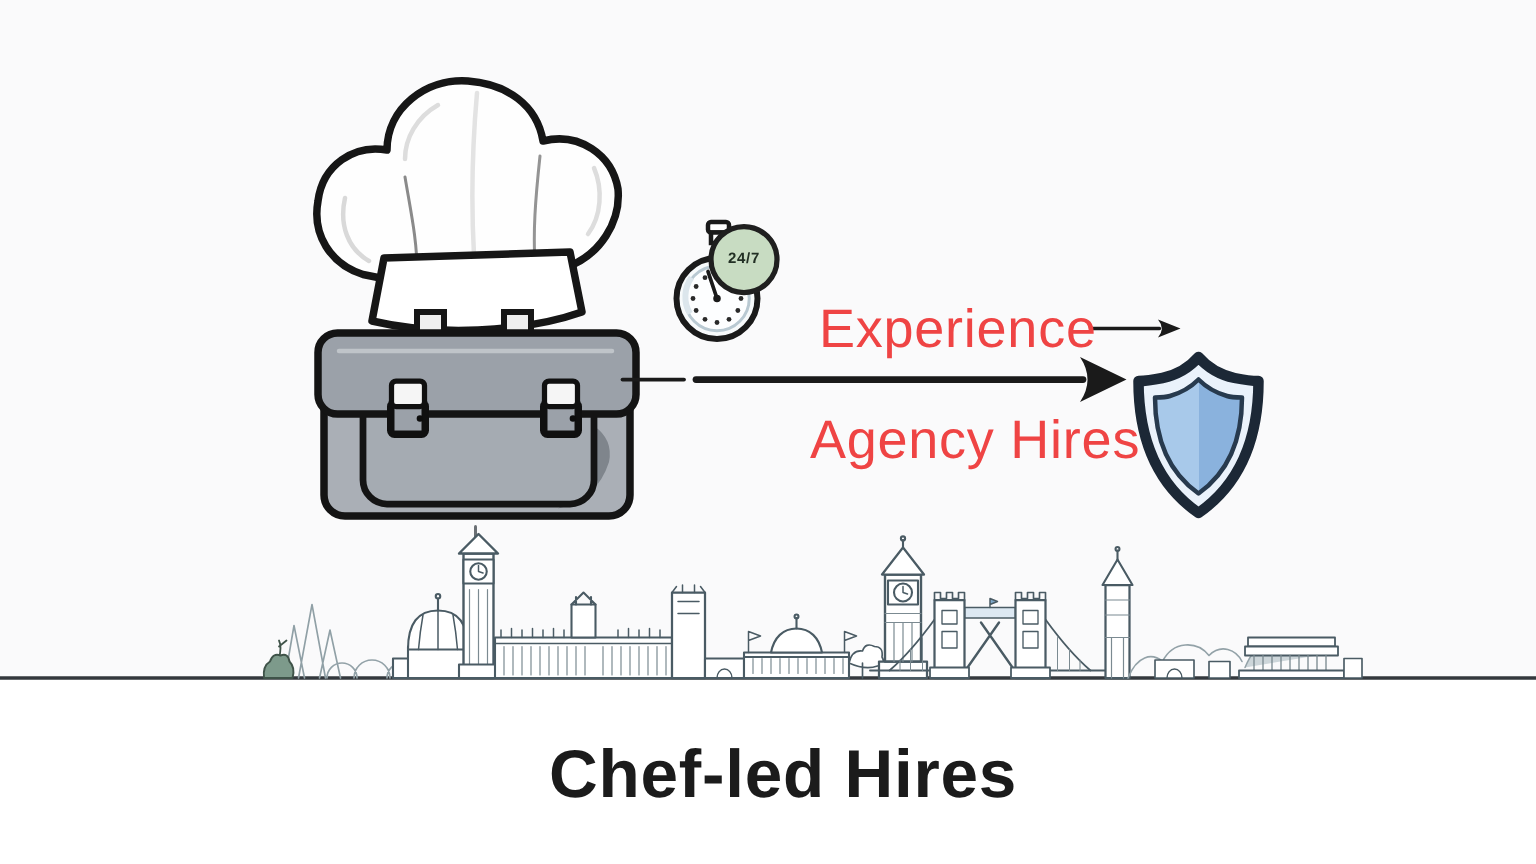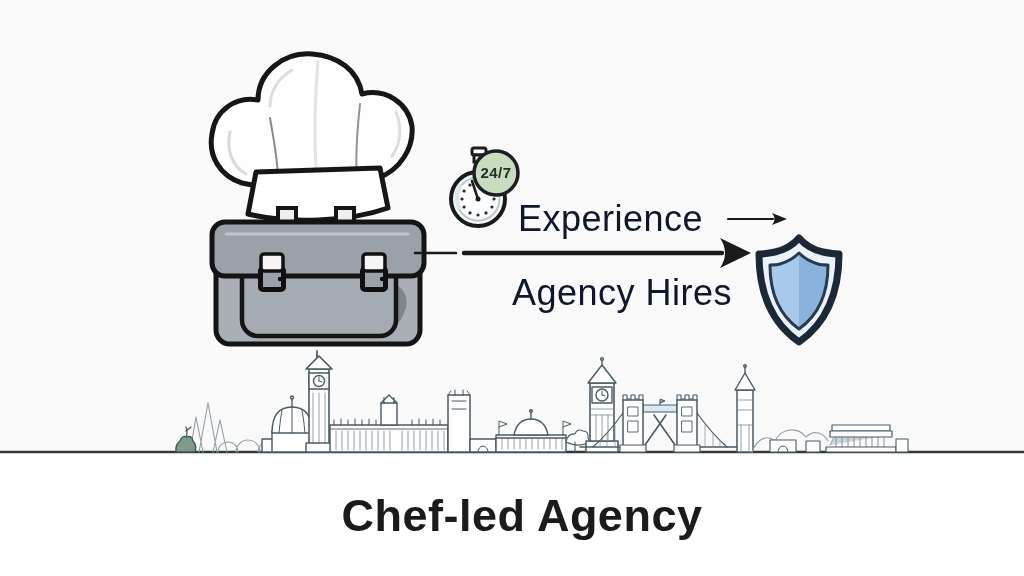--- a/index.html
+++ b/index.html
@@ -3,27 +3,28 @@
 <meta charset="utf-8">
 <style>
   html,body{margin:0;padding:0;background:#ffffff;}
   .canvas{
     position:relative;width:1024px;height:576px;overflow:hidden;
     background:#ffffff;font-family:"Liberation Sans",sans-serif;color:#1a1a1a;
   }
   .sky{position:absolute;left:0;top:0;width:1024px;height:452px;background:#fafafb;}
   .abs{position:absolute;}
   .label{
-    position:absolute;white-space:nowrap;color:#0f172a;
+    position:absolute;white-space:nowrap;color:#ef4444;
     font-family:"Liberation Sans",sans-serif;
+    margin-left:28px;
   }
   .step-label{font-size:36px;font-weight:500;letter-spacing:0.5px;}
   .badge-label{
     position:absolute;left:474px;top:161px;width:44px;height:24px;
-    line-height:24px;text-align:center;font-size:15px;font-weight:700;
+    line-height:24px;text-align:center;font-size:10px;font-weight:700;
     color:#223024;letter-spacing:0.5px;
   }
   .title{
     position:absolute;left:522px;top:490px;transform:translateX(-50%);
     font-size:45px;font-weight:700;color:#1b1b1b;letter-spacing:0.5px;
   }
   svg{display:block;}
 </style>
 </head>
 <body>
@@ -206,14 +207,14 @@
       <rect x="830" y="76" width="62" height="6" fill="#ffffff" stroke-width="1.2"></rect>
       <path d="M836 82 V92 M842 82 V92 M848 82 V92 M854 82 V92 M860 82 V92 M866 82 V92 M872 82 V92 M878 82 V92 M884 82 V92" stroke="#7b8a91" stroke-width="0.9"></path>
       <rect x="826" y="92" width="70" height="5" fill="#ffffff" stroke-width="1.2"></rect>
       <rect x="896" y="84" width="12" height="13" fill="#ffffff" stroke-width="1.1"></rect>
 
       <path d="M186 84 q2 -8 0 -12 m0 4 l5 -4" stroke="#3f5349" stroke-width="1.2"></path>
       <path d="M176 97 q-1 -8 4 -11 q2 -6 7 -4 q5 -2 6 4 q4 4 2 11 z" fill="#7d9a8b" stroke="#3f5349" stroke-width="1.3"></path>
     </g>
   </svg>
 
-  <div class="title">Chef-led Agency</div>
+  <div class="title">Chef-led Hires</div>
 </div>
 
 </body></html>

